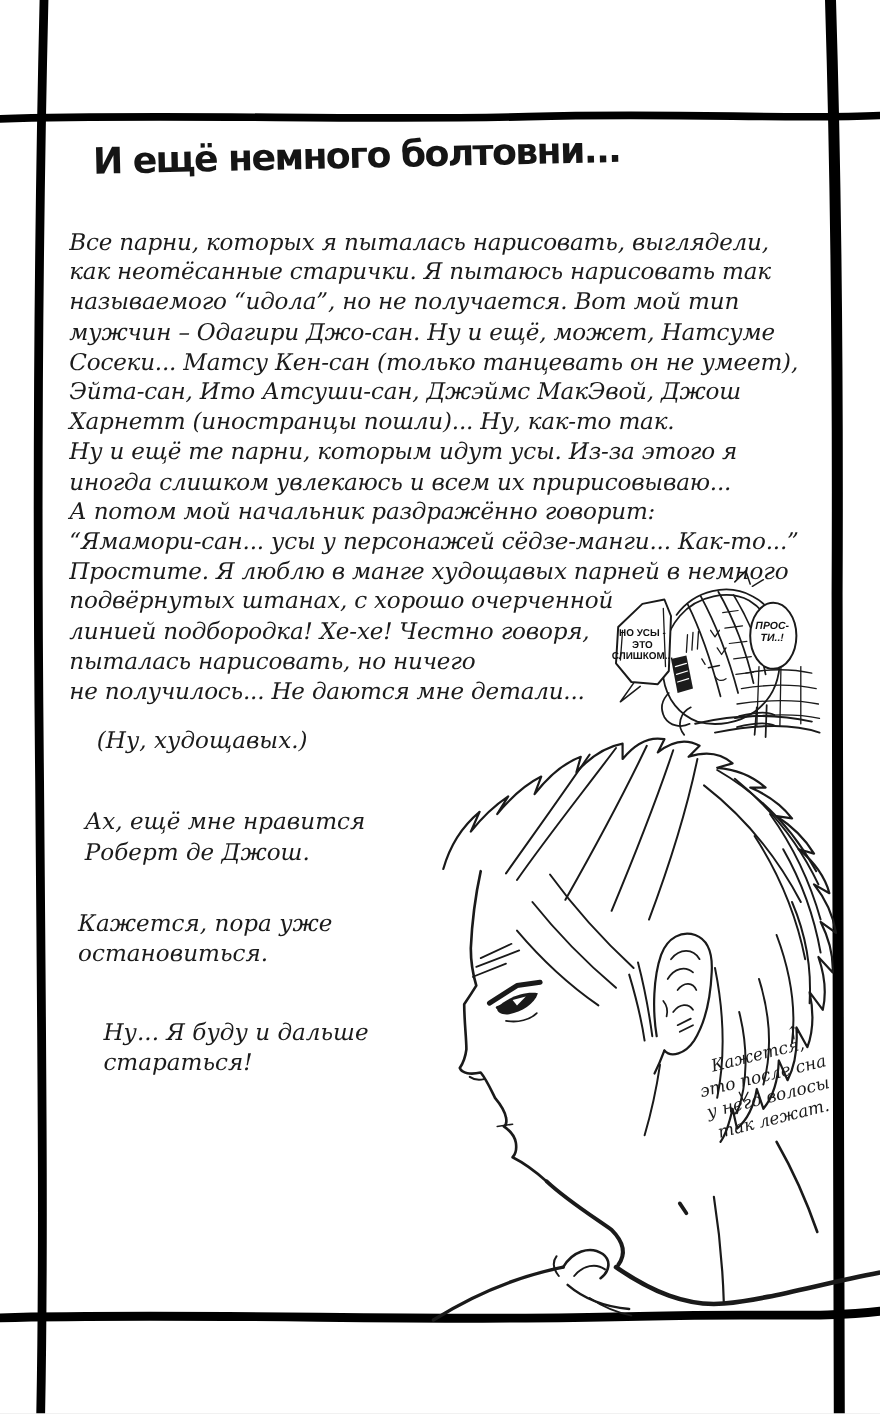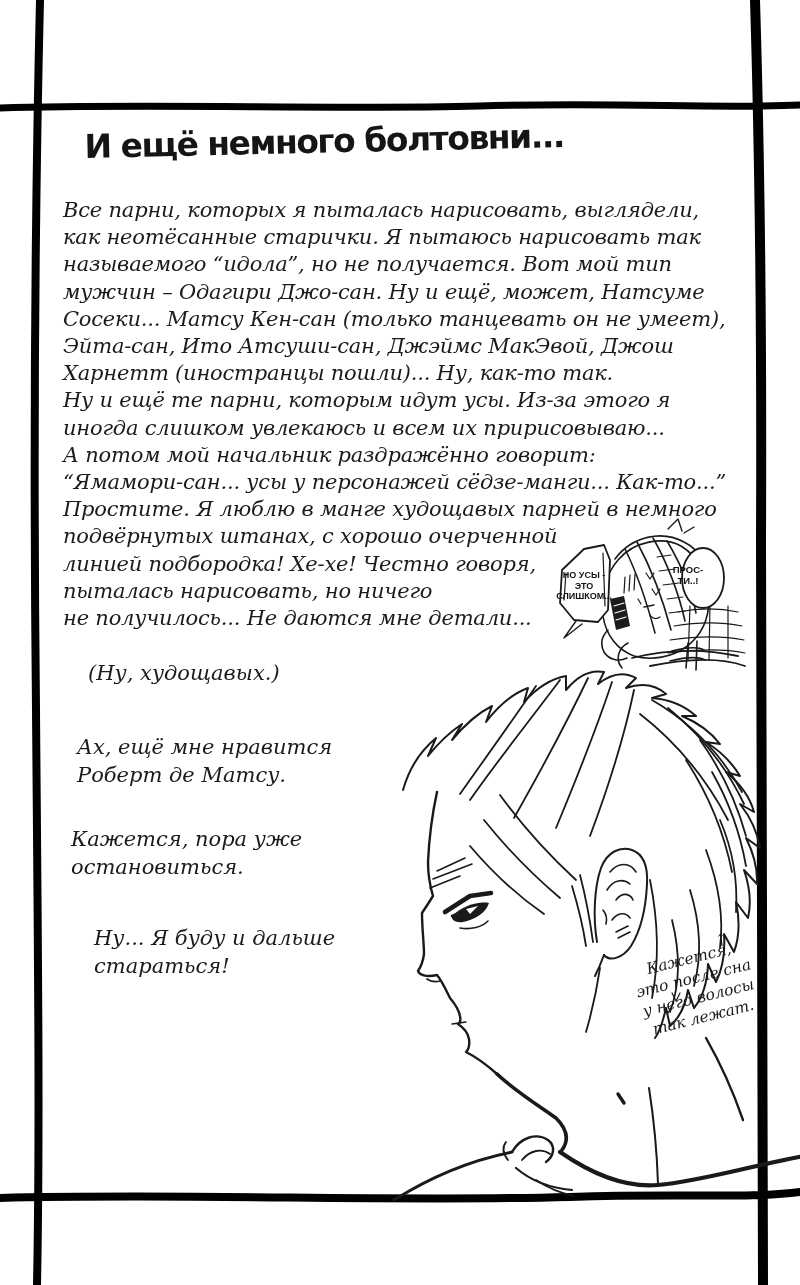--- a/index.html
+++ b/index.html
@@ -9,37 +9,37 @@
     font-family:"DejaVu Serif",serif;
   }
   #page svg.ink{position:absolute;left:0;top:0;pointer-events:none;}
   .abs{position:absolute;}
   .hand{font-family:"DejaVu Serif",serif;font-style:italic;white-space:pre-line;color:#1b1b1b;}
   .title{
     left:84px;top:127px;font-family:"DejaVu Sans",sans-serif;font-weight:bold;
     font-size:33px;letter-spacing:-1.5px;transform:rotate(-1.3deg);transform-origin:left top;
     white-space:pre;color:#151515;
   }
-  .main{left:63px;top:197px;width:695px;font-size:21px;line-height:27.2px;letter-spacing:-0.2px;}
+  .main{left:63px;top:207px;width:695px;font-size:21px;line-height:27.2px;letter-spacing:-0.2px;}
   .note-continue{left:88px;top:659px;font-size:21px;line-height:28px;}
   .note-deniro{left:77px;top:733px;font-size:21px;line-height:28px;}
   .note-stop{left:71px;top:825px;font-size:21px;line-height:28px;}
   .note-effort{left:94px;top:924px;font-size:21px;line-height:28px;}
   .caption{left:321px;top:1079px;font-size:20px;line-height:23.5px;}
   .hairnote{
     left:608px;top:948px;width:176px;font-size:15.5px;line-height:20px;
     transform:rotate(-14deg);transform-origin:center;text-align:center;
   }
   .arrow-up{left:714px;top:930px;font-size:17px;font-style:normal;transform:rotate(-8deg);}
   .bubble-txt{
     font-family:"Liberation Sans",sans-serif;font-weight:bold;color:#111;
     text-align:center;white-space:pre-line;
   }
   .bubble-phone-text{left:556px;top:570px;width:56px;font-size:9px;line-height:10.5px;}
-  .bubble-reply-text{left:666px;top:564px;width:44px;font-size:9.5px;line-height:11px;}
+  .bubble-reply-text{left:680px;top:564px;width:44px;font-size:9.5px;line-height:11px;font-style:italic;}
 </style>
 </head>
 <body>
 
 <div id="page">
 
   <svg class="ink" width="800" height="1285" viewBox="0 0 800 1285" fill="none" stroke="#1a1a1a" stroke-linecap="round" stroke-linejoin="round">
 
     <g stroke="#000000">
       <path d="M40,0 C36,170 33,430 36,710 C38,960 40,1130 37,1285" stroke-width="8"></path>
@@ -204,21 +204,21 @@
 “Ямамори-сан... усы у персонажей сёдзе-манги... Как-то...”
 Простите. Я люблю в манге худощавых парней в немного
 подвёрнутых штанах, с хорошо очерченной
 линией подбородка! Хе-хе! Честно говоря,
 пыталась нарисовать, но ничего
 не получилось... Не даются мне детали...</div>
 
   <div class="abs hand note-continue">(Ну, худощавых.)</div>
 
   <div class="abs hand note-deniro">Ах, ещё мне нравится
-Роберт де Матсу.</div>
+Роберт де Джош.</div>
 
   <div class="abs hand note-stop">Кажется, пора уже
 остановиться.</div>
 
   <div class="abs hand note-effort">Ну... Я буду и дальше
 стараться!</div>
 
   <div class="abs bubble-txt bubble-phone-text">НО УСЫ -
 ЭТО
 СЛИШКОМ...</div>

